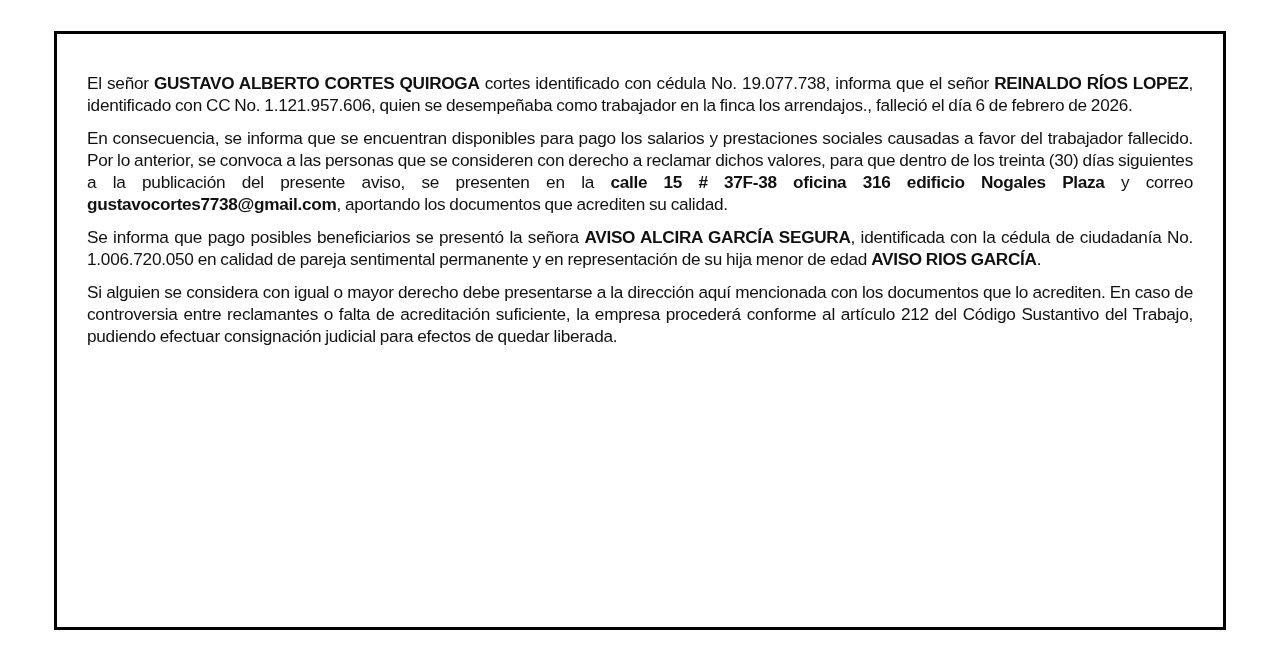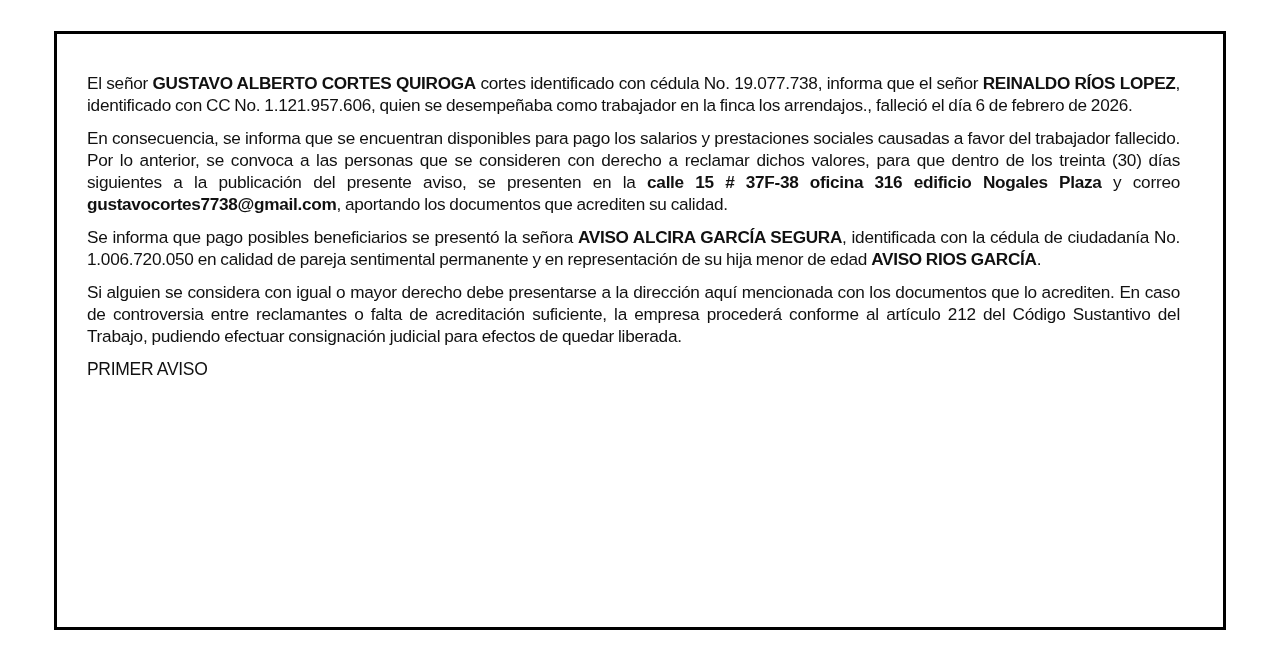--- a/index.html
+++ b/index.html
@@ -35,21 +35,21 @@
       font-size: 18.5px;
       letter-spacing: -0.3px;
       line-height: 24px;
       margin: 0 0 10px 0;
       font-weight: normal;
       white-space: nowrap;
     }
     .para {
       font-size: 17.2px;
       line-height: 22px;
-      margin: 0 13px 11px 0;
+      margin: 0 0 11px 0;
       text-align: justify;
       letter-spacing: -0.25px;
       word-spacing: -0.5px;
     }
     .para b {
       font-weight: bold;
       letter-spacing: -0.3px;
     }
     .closing {
       font-size: 17.5px;
@@ -66,16 +66,15 @@
 
 
     <p class="para"><span>El señor </span><b>GUSTAVO ALBERTO CORTES QUIROGA</b><span> cortes identificado con cédula No. 19.077.738, informa que el señor </span><b>REINALDO RÍOS LOPEZ</b><span>, identificado  con  CC  No. 1.121.957.606, quien se  desempeñaba  como trabajador en la finca los arrendajos.,  falleció el día 6 de febrero de 2026.</span></p>
 
     <p class="para"><span>En consecuencia, se informa que se encuentran disponibles para pago los salarios y prestaciones sociales causadas a favor del trabajador fallecido. Por lo anterior, se convoca a las personas que se consideren con derecho a reclamar dichos valores, para que dentro de los treinta (30) días siguientes a la publicación del presente aviso, se presenten en la </span><b>calle 15 # 37F-38  oficina 316 edificio Nogales Plaza</b><span> y correo </span><b>gustavocortes7738@gmail.com</b><span>, aportando los documentos que acrediten su calidad.</span></p>
 
     <p class="para"><span>Se informa que pago posibles beneficiarios se presentó la señora </span><b>AVISO ALCIRA GARCÍA SEGURA</b><span>, identificada con la cédula de ciudadanía No. 1.006.720.050 en calidad de pareja sentimental permanente y en representación de su hija menor de edad </span><b>AVISO RIOS GARCÍA</b><span>.</span></p>
 
     <p class="para"><span>Si alguien se considera con igual o mayor derecho debe presentarse a la dirección aquí mencionada con los documentos que lo acrediten.  En caso de controversia entre reclamantes o falta de acreditación suficiente, la empresa procederá conforme al artículo 212 del Código Sustantivo del Trabajo, pudiendo efectuar consignación judicial para efectos de quedar liberada.</span></p>
 
-    <p class="closing">PRIMER AVISO</p>
 
   </div>
 </div>
 
 </body></html>

